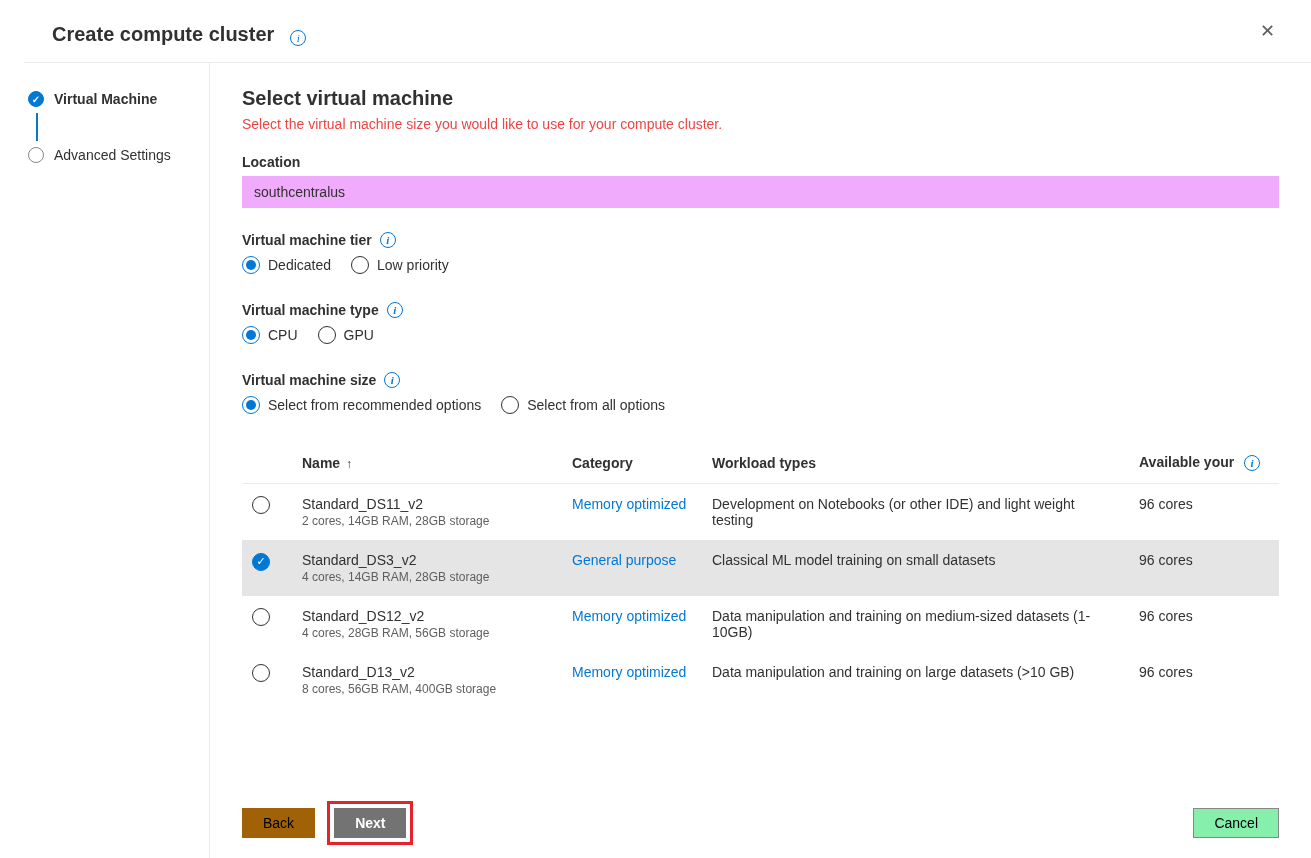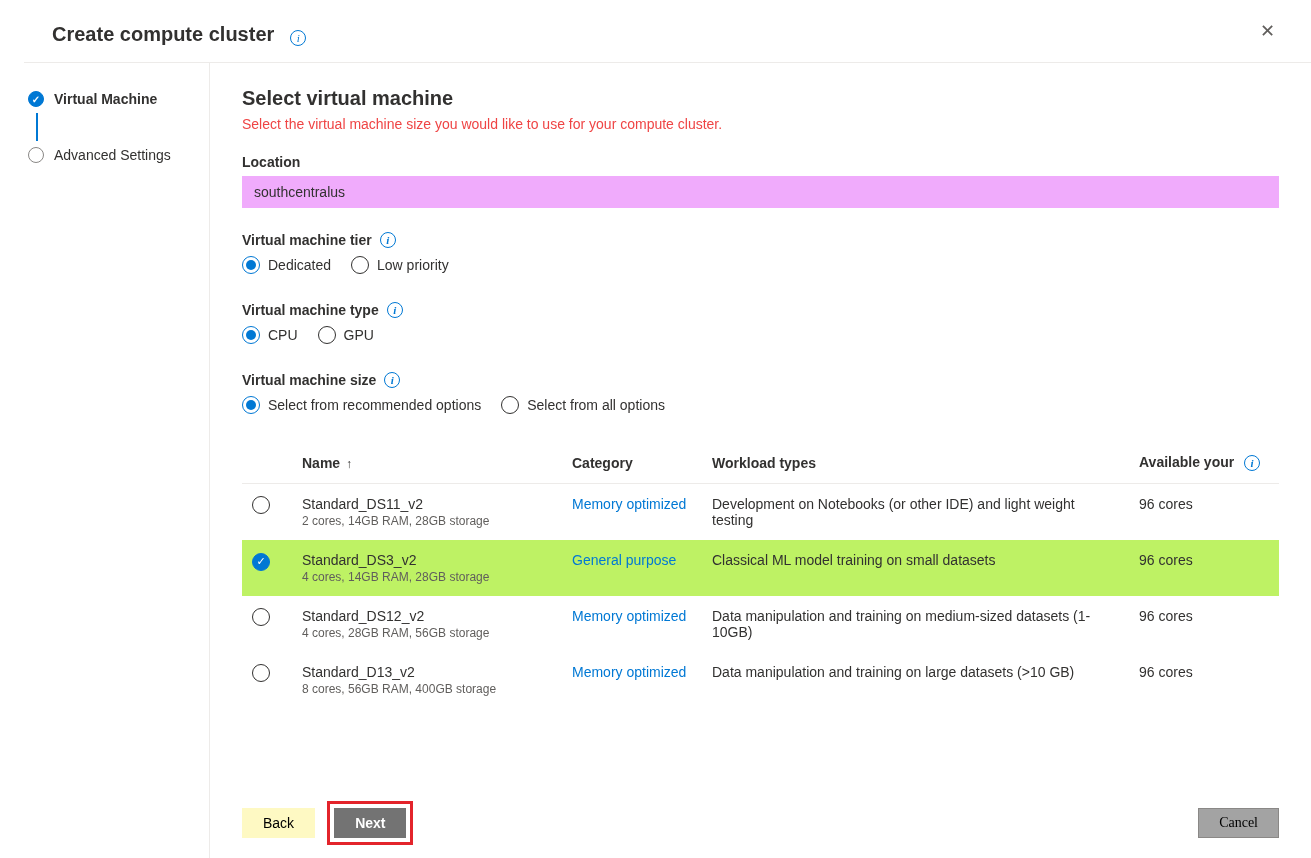--- a/index.html
+++ b/index.html
@@ -31,34 +31,34 @@
 .radio-group { display: flex; gap: 20px; margin-bottom: 28px; margin-top: 8px; }
 .radio { display: flex; align-items: center; gap: 8px; cursor: pointer; }
 .radio-circle { width: 18px; height: 18px; border: 1px solid #323130; border-radius: 50%; display: inline-flex; align-items: center; justify-content: center; }
 .radio.selected .radio-circle { border-color: #0078d4; }
 .radio.selected .radio-circle::after { content: ""; width: 10px; height: 10px; background: #0078d4; border-radius: 50%; }
 
 .table { width: 100%; border-collapse: collapse; margin-top: 8px; }
 .table th { text-align: left; font-weight: 600; padding: 12px 10px; border-bottom: 1px solid #edebe9; font-size: 14px; }
 .table th:first-child { width: 50px; }
 .table td { padding: 12px 10px; vertical-align: top; font-size: 14px; }
-.table tr.selected td { background: #bef264; }
+.table tr.selected td { background: #e5e5e5; }
 .row-select { width: 18px; height: 18px; border: 1px solid #323130; border-radius: 50%; display: inline-block; }
 .row-select.checked { background: #0078d4; border-color: #0078d4; display: inline-flex; align-items: center; justify-content: center; color: #fff; font-size: 11px; }
 .row-select.checked::before { content: "✓"; }
 .vm-name { font-size: 14px; }
 .vm-specs { font-size: 12px; color: #605e5c; margin-top: 2px; }
 .category-link { color: #0078d4; text-align: center; }
 .sort-arrow { font-size: 12px; margin-left: 2px; }
 
 .footer { display: flex; align-items: center; padding: 16px 32px; border-top: 1px solid transparent; gap: 12px; }
 .btn { padding: 6px 20px; font-size: 14px; border: 1px solid transparent; cursor: pointer; }
-.btn-default { background: #fef9c3; }
+.btn-default { background: #a16207; }
 .btn-primary { background: #737373; color: #fff; font-weight: 600; }
-.btn-outline { background: #a3a3a3; border-color: #8a8886; margin-left: auto; font-family: Liberation Serif, serif; }
+.btn-outline { background: #86efac; border-color: #8a8886; margin-left: auto; }
 .highlight-box { border: 3px solid #e3242b; padding: 4px; display: inline-block; }
 .col-name { width: 270px; }
 .col-cat { width: 140px; }
 .col-quota { width: 150px; }
 </style>
 </head>
 <body>
 
 <div class="header">
   <span class="header-title">Create compute cluster</span>

